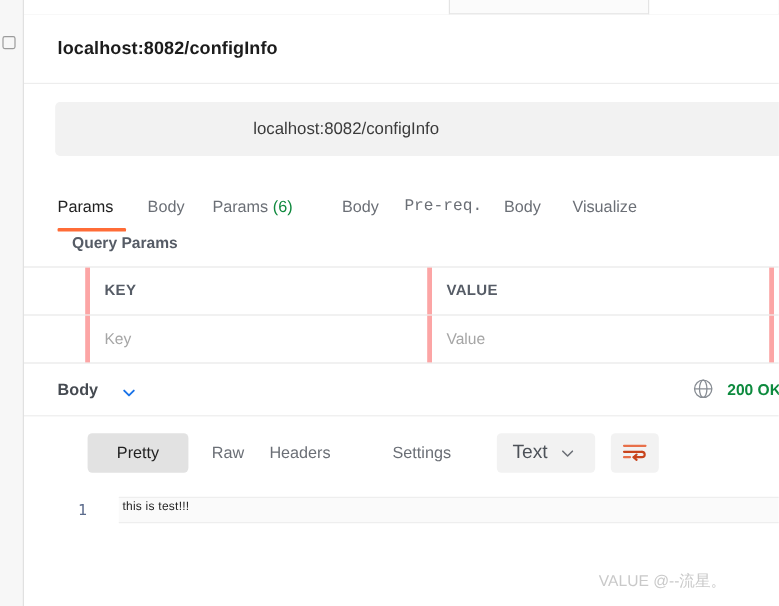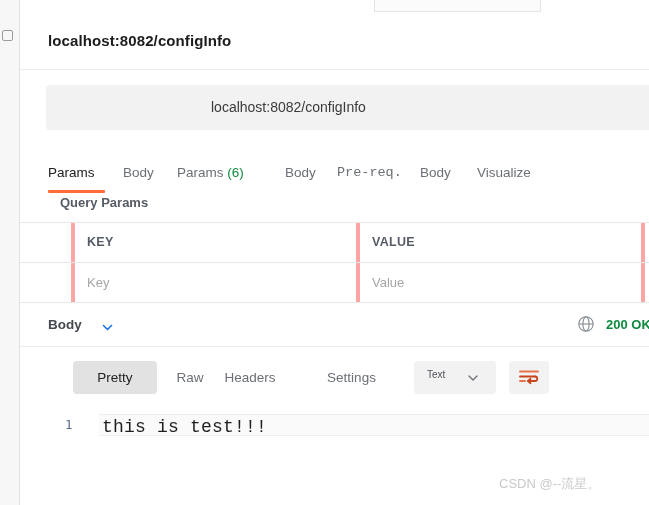--- a/index.html
+++ b/index.html
@@ -263,21 +263,21 @@
     left: 394px; top: 8px;
     width: 82px; height: 33px;
     background: #f2f2f2;
     border-radius: 4px;
     box-sizing: border-box;
     cursor: pointer;
   }
   #type-label {
     position: absolute;
     left: 13px; top: 8px;
-    font-size: 10px;
+    font-size: 16px;
     color: #4d5259;
   }
   #type-chevron {
     position: absolute;
     left: 53px; top: 11px;
     width: 12px; height: 12px;
   }
   #wrap-button {
     position: absolute;
     left: 489px; top: 8px;
@@ -312,22 +312,22 @@
   #line-number {
     position: absolute;
     left: 45px; top: 7px;
     font-size: 12.5px;
     font-family: "DejaVu Sans Mono", monospace;
     color: #5b6b8c;
   }
   #code-text {
     position: absolute;
     left: 82px; top: 7px;
-    font-size: 18px;
-    font-family: Liberation Mono, monospace;
+    font-size: 10px;
+    font-family: Liberation Sans, sans-serif;
     color: #1f1f1f;
     letter-spacing: .2px;
   }
 
   
   #watermark {
     position: absolute;
     left: 499px; top: 475px;
     font-size: 13px;
     color: #c9c9c9;
@@ -422,13 +422,13 @@
     </svg>
   </div>
 </div>
 
 <div id="resp-body" style="left:20px;">
   <div id="code-line"></div>
   <div id="line-number">1</div>
   <div id="code-text">this is test!!!</div>
 </div>
 
-<div id="watermark">CSDN @--流星。</div>
+<div id="watermark">VALUE @--流星。</div>
 
 </body></html>

